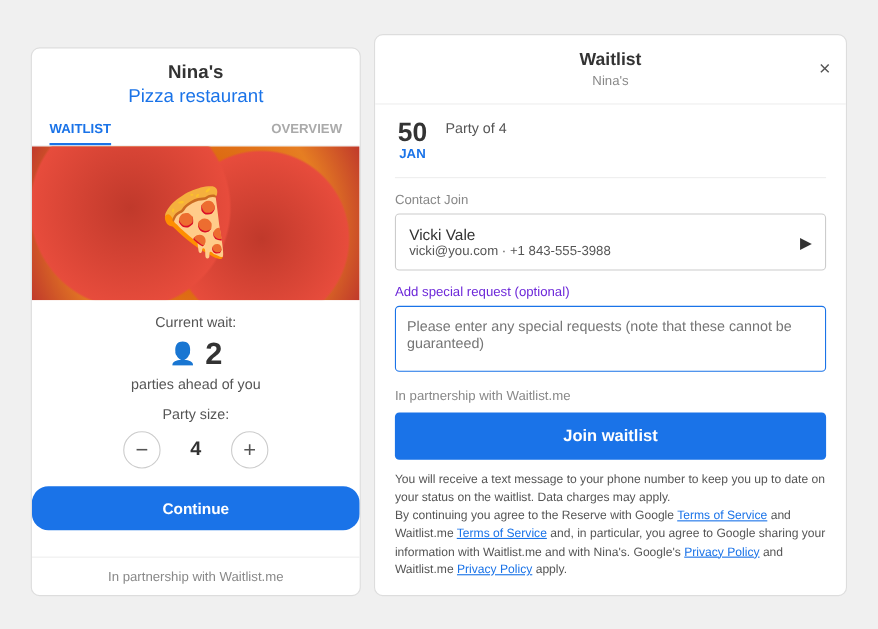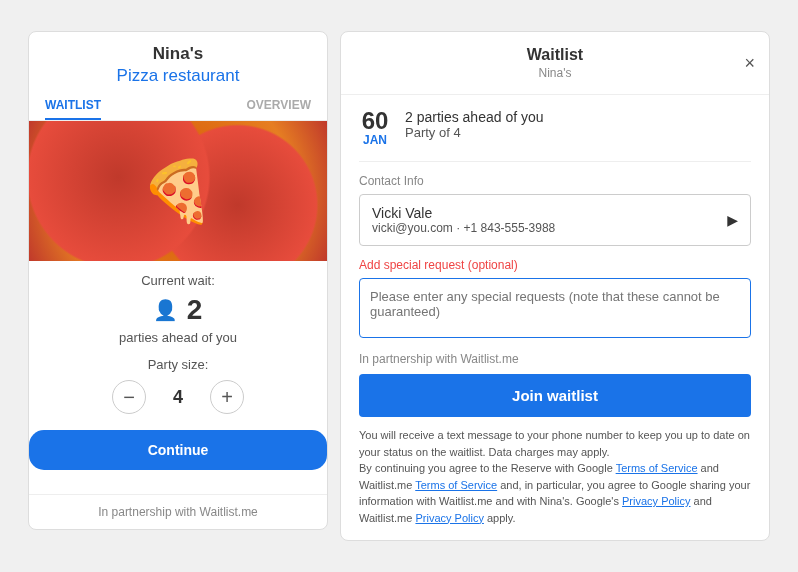--- a/index.html
+++ b/index.html
@@ -10,21 +10,21 @@
       justify-content: center;
       align-items: center;
       width: 798px;
       height: 572px;
       overflow: hidden;
     }
     .container {
       display: flex;
       gap: 12px;
       padding: 16px;
-      align-items: flex-start;
+      align-items: flex-end;
     }
 
     
     .left-panel {
       width: 300px;
       background: #fff;
       border: 1px solid #ddd;
       border-radius: 8px;
       overflow: hidden;
       display: flex;
@@ -259,21 +259,21 @@
       font-size: 12px;
       color: #555;
     }
     .contact-arrow {
       color: #333;
       font-size: 14px;
       cursor: pointer;
     }
     .special-request-label {
       font-size: 12px;
-      color: #ef4444;
+      color: #6d28d9;
       margin: 12px 0 6px;
     }
     .special-request-textarea {
       width: 100%;
       border: 1.5px solid #1a73e8;
       border-radius: 4px;
       padding: 10px;
       font-size: 13px;
       color: #aaa;
       resize: none;
@@ -347,30 +347,29 @@
     <div class="right-header">
       <div class="right-header-center">
         <div class="right-title">Waitlist</div>
         <div class="right-subtitle">Nina's</div>
       </div>
       <button class="close-btn">×</button>
     </div>
     <div class="right-body">
       <div class="date-row">
         <div class="date-block">
-          <div class="date-day">60</div>
+          <div class="date-day">50</div>
           <div class="date-month">JAN</div>
         </div>
         <div class="date-info">
-          <div class="parties-count">2 parties ahead of you</div>
           <div class="party-of">Party of 4</div>
         </div>
       </div>
 
-      <div class="section-label">Contact Info</div>
+      <div class="section-label">Contact Join</div>
       <div class="contact-box">
         <div class="contact-info-text">
           <div class="name">Vicki Vale</div>
           <div class="details">vicki@you.com · +1 843-555-3988</div>
         </div>
         <span class="contact-arrow">▶</span>
       </div>
 
       <div class="special-request-label">Add special request (optional)</div>
       <textarea class="special-request-textarea" placeholder="Please enter any special requests (note that these cannot be guaranteed)" style=""></textarea>

